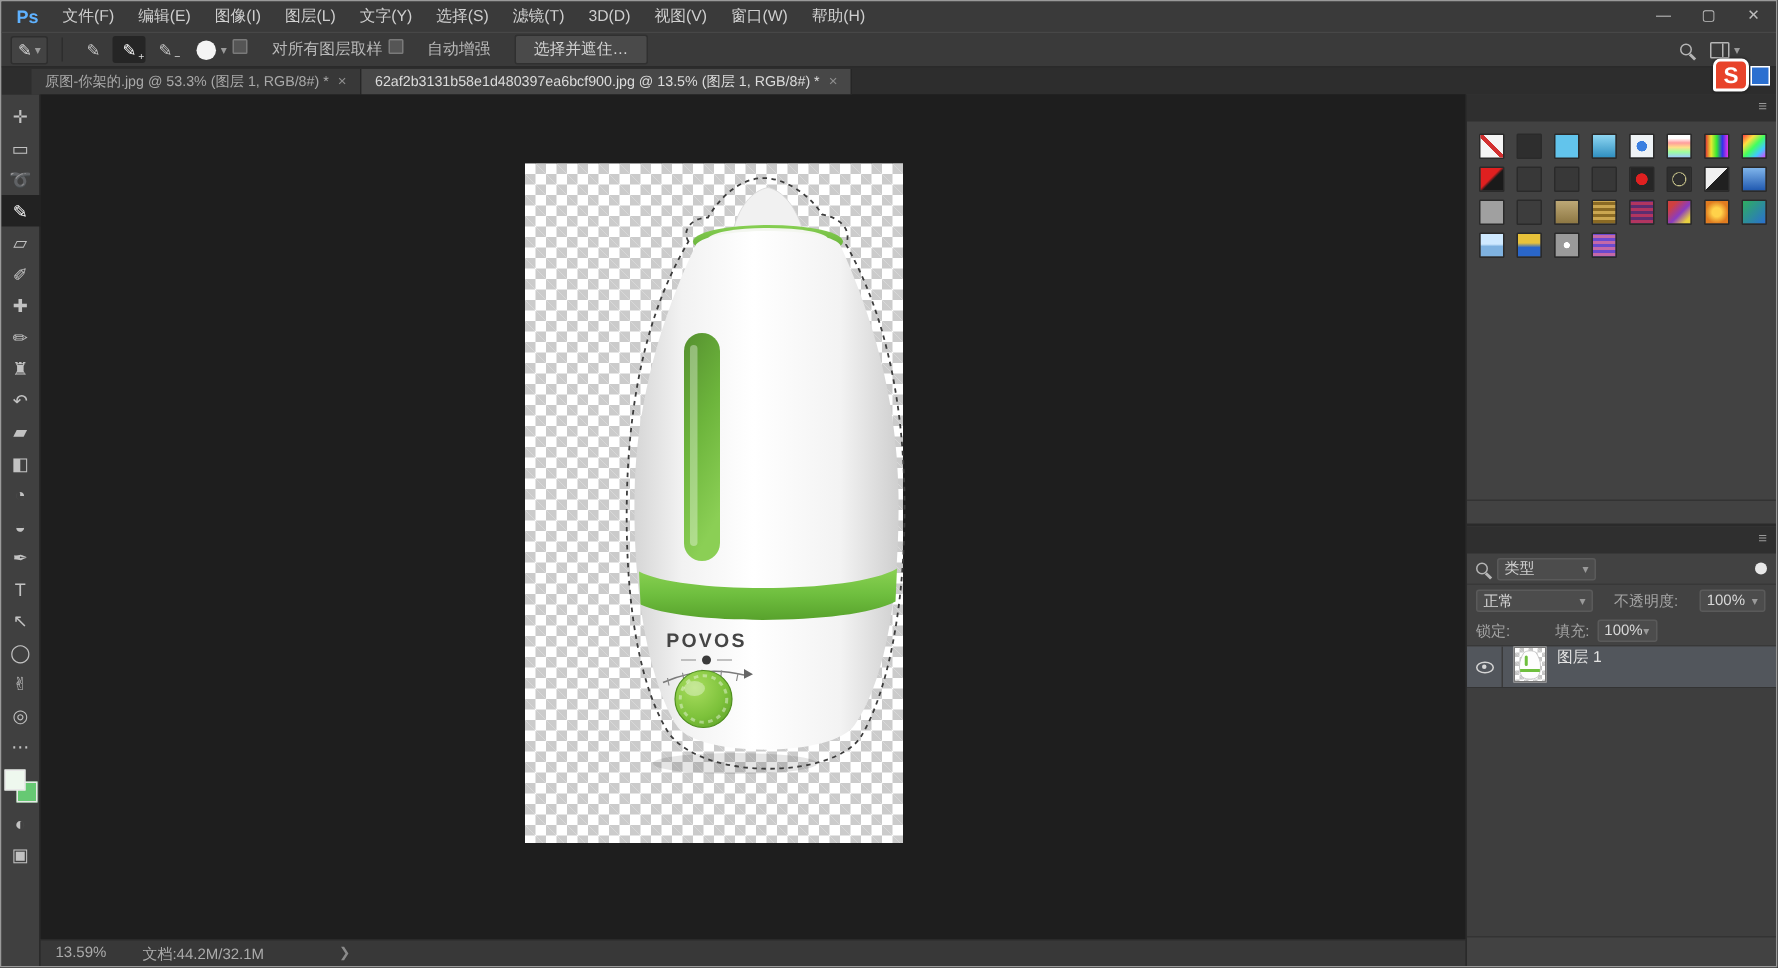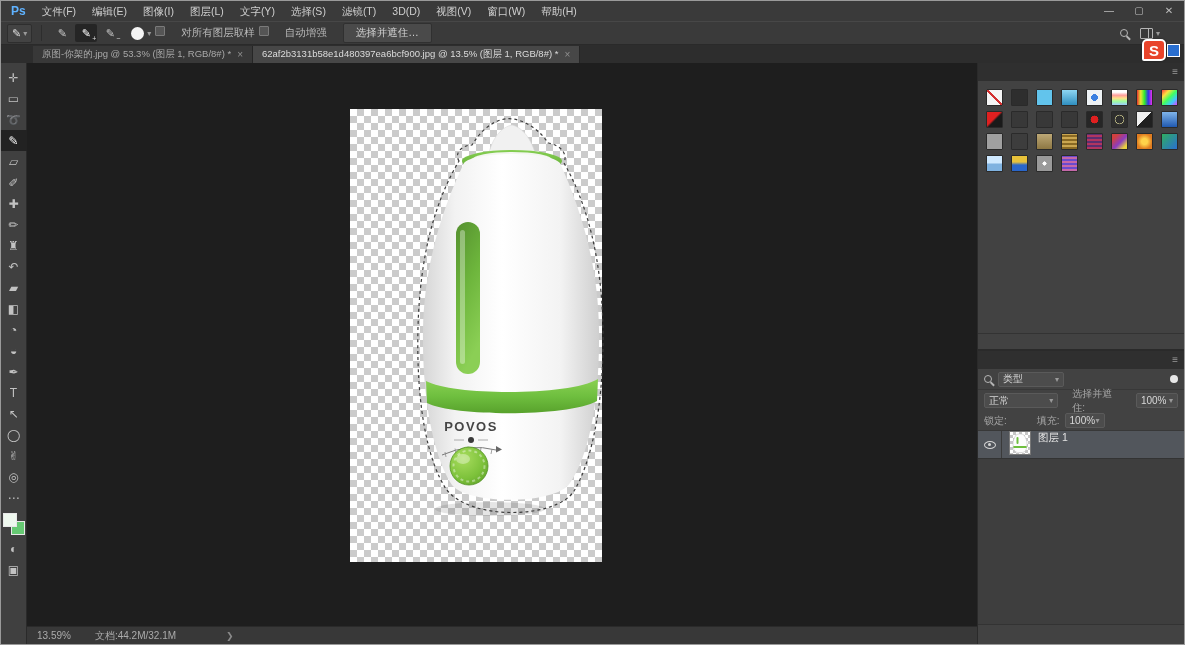--- a/index.html
+++ b/index.html
@@ -35,21 +35,21 @@
   .refine-btn { margin-left:12px; padding:2px 12px; background:#4a4a4a; border:1px solid #303030;
                 border-radius:2px; color:#d2d2d2; font-size:10.5px; }
   .opt-right { margin-left:auto; display:flex; align-items:center; gap:12px; margin-right:18px; }
   .mag { width:8px; height:8px; border:1.5px solid #b5b5b5; border-radius:50%; position:relative; }
   .mag::after { content:''; position:absolute; width:5px; height:1.5px; background:#b5b5b5;
                 right:-4px; bottom:-2px; transform:rotate(45deg); }
   .ws-icon { width:13px; height:11px; border:1px solid #b5b5b5; border-radius:1px; position:relative; }
   .ws-icon::after { content:''; position:absolute; left:7px; top:0; bottom:0; width:1px; background:#b5b5b5; }
 
   
-  .docbar { height:18px; background:#2d2d2d; display:flex; align-items:flex-end; flex:0 0 auto; padding-left:32px; }
+  .docbar { height:18px; background:#2d2d2d; display:flex; align-items:flex-end; flex:0 0 auto; padding-left:20px; }
   .doc-tab { display:flex; align-items:center; gap:6px; height:17px; padding:0 9px; font-size:9.5px;
              background:#383838; color:#a9a9a9; border-right:1px solid #262626; white-space:nowrap; }
   .doc-tab.active { background:#474747; color:#dcdcdc; }
   .doc-tab .close { color:#8f8f8f; font-size:10px; }
 
   
   .main { flex:1; display:flex; min-height:0; }
 
   
   .toolbox { width:26px; background:#404040; border-right:1px solid #2a2a2a; display:flex; flex-direction:column;
@@ -442,21 +442,21 @@
               <span class="f-ico"></span>
             </span>
           <span class="toggle-dot"></span>
         </div>
 
         <div class="blend-row">
           <span class="dd blend-dd">
             <span class="lbl">正常</span>
             <span class="caret">▾</span>
           </span>
-          <span class="small-lab">选择并遮住:</span>
+          <span class="small-lab">不透明度:</span>
           <span class="dd val-dd">
             <span class="lbl">100%</span>
             <span class="caret">▾</span>
           </span>
         </div>
 
         <div class="lock-row">
           <span class="small-lab">锁定:</span>
           <span style="display:flex;gap:5px">
 

